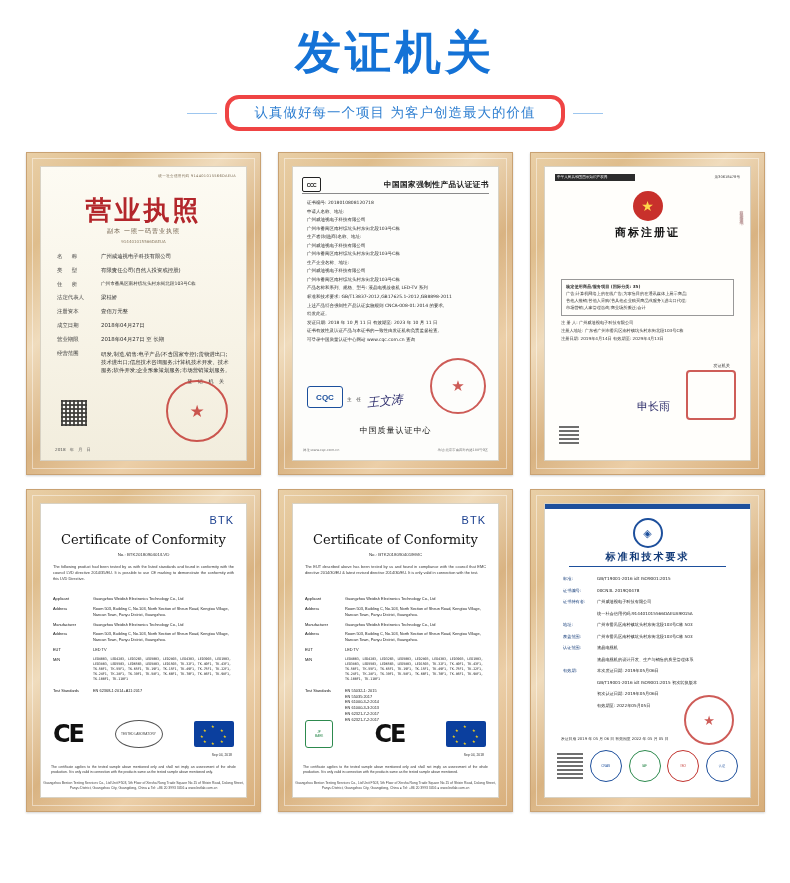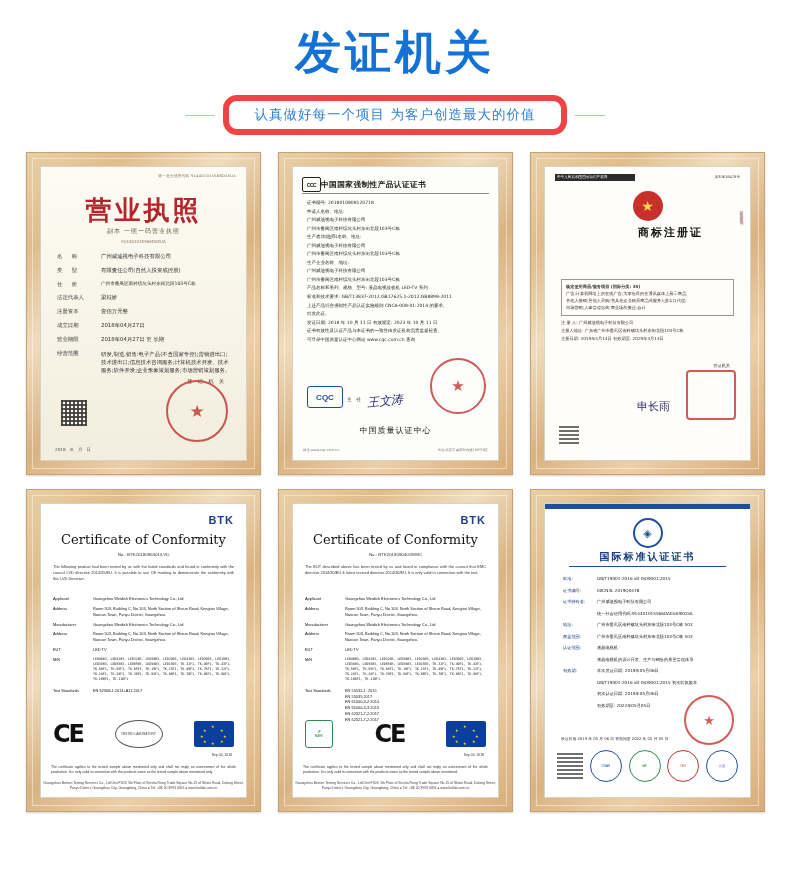--- a/index.html
+++ b/index.html
@@ -15,21 +15,21 @@
   .header{padding-top:26px;text-align:center;}
   .title{
     font-size:46px;font-weight:bold;color:#1472d6;letter-spacing:4px;
     line-height:1.15;font-family:"DejaVu Sans","Liberation Sans",sans-serif;
   }
   .subtitle-wrap{
     margin:16px auto 0;display:inline-block;position:relative;
   }
   .subtitle{
     display:inline-block;
-    border:6px solid #ef4444;
+    border:4px solid #ef4444;
     border-radius:14px;
     color:#2f7fd1;
     font-size:13.5px;
     letter-spacing:1px;
     padding:5px 26px;
     background:#fff;
   }
   .sub-dash{
     position:absolute;top:50%;width:30px;height:1px;background:#9dc6ef;
   }
@@ -92,21 +92,21 @@
   }
   .c1 .seal:after{
     content:"★";position:absolute;left:50%;top:50%;transform:translate(-50%,-50%);
     color:#c2342f;font-size:17px;
   }
   .c1 .sealtxt{position:absolute;right:20px;bottom:76px;font-size:5px;color:#333;letter-spacing:2px;}
   .c1 .datebot{position:absolute;left:14px;bottom:8px;font-size:4.2px;color:#555;}
 
   
   .c2{background:#fdfdfb;}
-  .c2 .hdr{position:absolute;top:10px;left:9px;right:9px;display:flex;align-items:center;}
+  .c2 .hdr{position:absolute;top:10px;left:9px;right:9px;display:flex;align-items:center;justify-content:space-between;}
   .ccc-logo{width:17px;height:13px;border:1px solid #222;border-radius:2px;font-size:5px;
     display:flex;align-items:center;justify-content:center;color:#111;font-weight:bold;letter-spacing:-0.5px;}
   .c2 .hdrtitle{font-size:7.6px;font-weight:bold;color:#1a1a1a;letter-spacing:.5px;}
   .c2 .line{position:absolute;left:9px;right:9px;height:1px;background:#8b8b8b;}
   .c2 .body{position:absolute;left:14px;right:12px;top:32px;}
   .c2 .kv{font-size:4.5px;color:#2b2b2b;line-height:1.9;}
   .c2 .footcn{position:absolute;bottom:24px;left:0;width:100%;text-align:center;font-size:8px;color:#1a1a1a;letter-spacing:1px;}
   .c2 .cacseal{position:absolute;left:14px;bottom:52px;width:34px;height:20px;border:1px solid #1b4f9c;border-radius:3px;
     color:#1b4f9c;font-size:8px;font-weight:bold;display:flex;align-items:center;justify-content:center;}
   .c2 .sign{position:absolute;left:74px;bottom:50px;font-size:12px;color:#2b2b6b;font-family:"DejaVu Serif",serif;font-style:italic;transform:rotate(-6deg);}
@@ -114,33 +114,33 @@
   .c2 .redseal:after{content:"★";position:absolute;left:50%;top:50%;transform:translate(-50%,-50%);color:#c2342f;font-size:15px;}
   .c2 .tiny{position:absolute;left:10px;bottom:8px;font-size:3.4px;color:#777;}
   .c2 .tinyr{position:absolute;right:10px;bottom:8px;font-size:3.4px;color:#777;}
 
   
   .c3{background:#fffefb;}
   .c3 .blackblock{position:absolute;top:7px;left:10px;width:80px;height:7px;background:#2c2c2c;}
   .c3 .emblem{position:absolute;top:24px;left:50%;transform:translateX(-50%);
     width:30px;height:30px;border-radius:50%;background:#c8302b;color:#ffd54a;
     display:flex;align-items:center;justify-content:center;font-size:14px;}
-  .c3 .ttl{position:absolute;top:58px;left:0;width:100%;text-align:center;font-size:11px;font-weight:bold;color:#111;letter-spacing:2px;padding-left:23px;}
+  .c3 .ttl{position:absolute;top:58px;left:0;width:100%;text-align:center;font-size:11px;font-weight:bold;color:#111;letter-spacing:2px;}
   .c3 .mark{position:absolute;top:84px;left:0;width:100%;text-align:center;font-size:13px;color:#222;font-family:"DejaVu Sans",sans-serif;}
   .c3 .box{position:absolute;left:16px;right:16px;top:112px;border:1px solid #999;padding:3px 4px;font-size:4.2px;color:#333;line-height:1.7;}
   .c3 .kvs{position:absolute;left:16px;right:16px;top:152px;font-size:4.2px;color:#333;line-height:1.9;}
   .c3 .side{position:absolute;right:6px;top:40px;writing-mode:vertical-rl;font-size:4px;color:#b99;letter-spacing:1px;}
   .c3 .sig{position:absolute;left:92px;bottom:46px;font-size:11px;color:#2f2f6b;font-family:"DejaVu Serif",serif;}
   .c3 .seal2{position:absolute;right:14px;bottom:40px;width:46px;height:46px;border:2px solid #c2342f;border-radius:4px;opacity:.8;}
   .c3 .qr3{position:absolute;left:14px;bottom:16px;width:20px;height:20px;
     background:repeating-linear-gradient(0deg,#333 0 2px,#fff 2px 4px),repeating-linear-gradient(90deg,#333 0 2px,#fff 2px 4px);opacity:.7;}
 
   
   .ce{background:#ffffff;}
-  .ce .brand{position:absolute;top:10px;right:12px;font-size:11px;font-weight:bold;color:#1a3f8f;letter-spacing:1px;}
+  .ce .brand{position:absolute;top:10px;right:12px;font-size:11px;font-weight:normal;color:#1a3f8f;letter-spacing:1px;}
   .ce .ctitle{position:absolute;top:28px;left:0;width:100%;text-align:center;
     font-family:"DejaVu Serif","Liberation Serif",serif;font-size:13px;color:#111;}
   .ce .cno{position:absolute;top:48px;left:0;width:100%;text-align:center;font-size:4.4px;color:#333;}
   .ce .para{position:absolute;left:12px;right:12px;top:60px;font-size:3.9px;color:#333;line-height:1.55;text-align:justify;}
   .ce .tbl{position:absolute;left:12px;right:12px;top:92px;font-size:3.9px;color:#222;}
   .ce .trow{display:flex;margin-bottom:4px;line-height:1.5;}
   .ce .tk{width:40px;flex:0 0 40px;color:#111;}
   .ce .tv{flex:1;}
   .ce .mn{font-family:"DejaVu Sans Mono","Liberation Mono",monospace;font-size:3.4px;line-height:1.45;letter-spacing:-.1px;}
   .ce .logos{position:absolute;left:12px;right:12px;bottom:44px;height:38px;display:flex;align-items:center;justify-content:space-between;}
@@ -417,21 +417,21 @@
         <div class="foot">The certificate applies to the tested sample above mentioned only and shall not imply an assessment of the whole production. It is only valid in connection with the products same as the tested sample above mentioned.</div>
         <div class="footc">Guangzhou Beston Testing Services Co., Ltd
 Unit F503, 5th Floor of Xinsha Rong Trade Square No.15 of Shixin Road, Dalong Street, Panyu District, Guangzhou City, Guangdong, China  ● Tel: +86 20 3993 3456  ●  www.bstlab.com.cn</div>
       </div>
     </div>
 
     <div class="frame">
       <div class="paper iso">
         <div class="band"></div>
         <div class="logo">◈</div>
-        <div class="ttl cn">国际标准认证证书</div>
+        <div class="ttl cn">标准和技术要求</div>
         <div class="rule"></div>
         <div class="rows">
           <div class="r">
               <div class="k cn">标准:</div>
               <div class="v cn">GB/T19001-2016 idt ISO9001:2015</div>
             </div>
           <div class="r">
               <div class="k cn">证书编号:</div>
               <div class="v cn">00CN3L 2019Q0478</div>
             </div>

